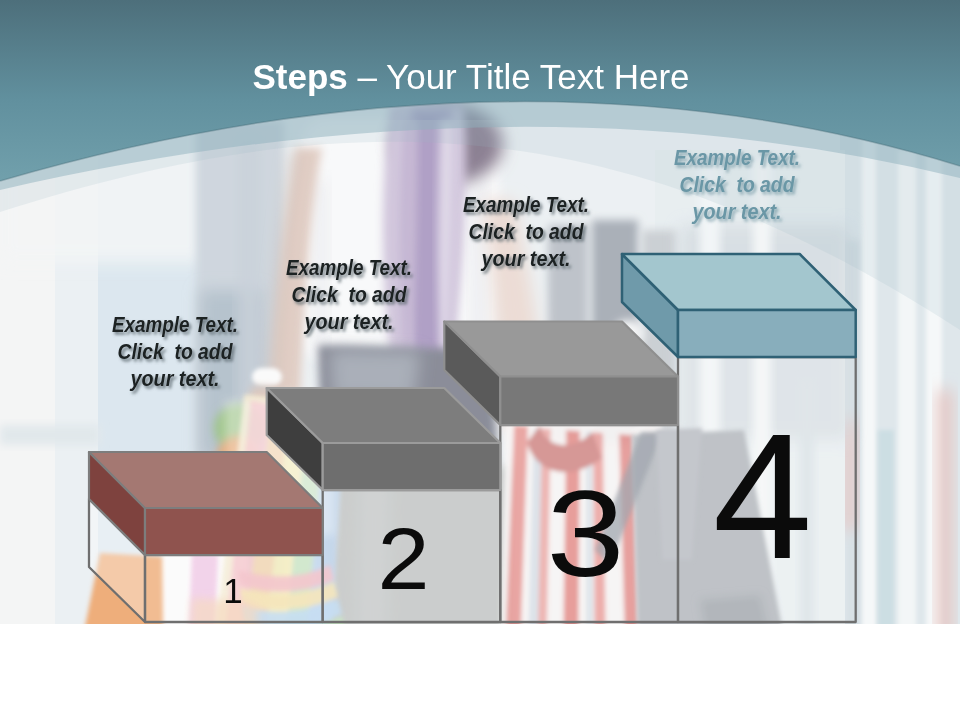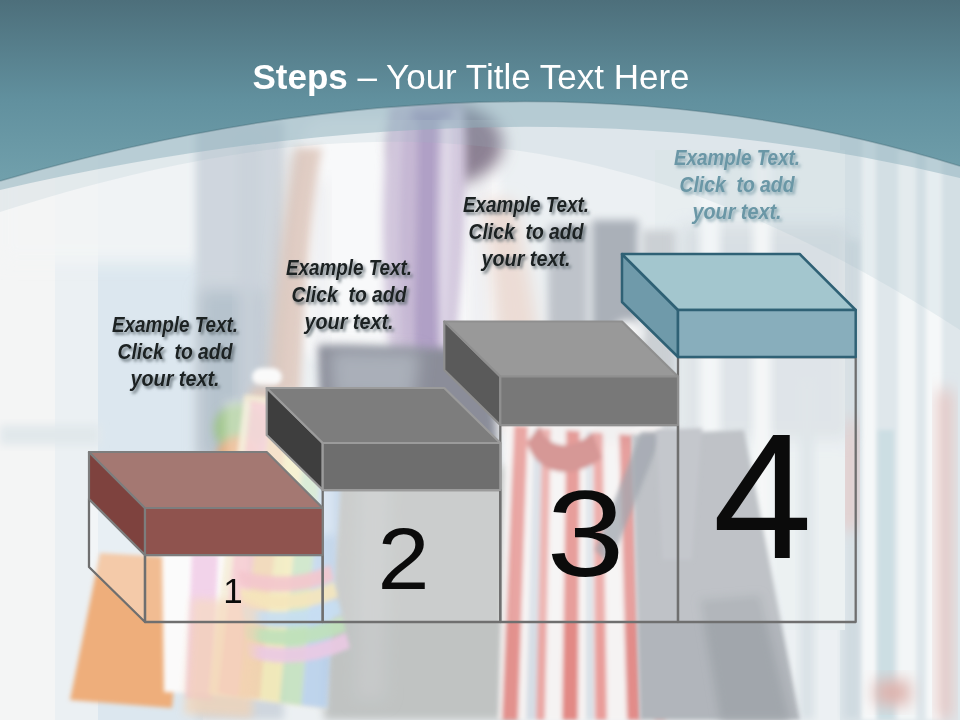--- a/index.html
+++ b/index.html
@@ -1,16 +1,16 @@
 <!DOCTYPE html>
 <html><head>
 <meta charset="utf-8">
 <style>
 html,body{margin:0;padding:0;background:#fff}
-#page{position:relative;width:960px;height:720px;overflow:hidden;font-family:"Liberation Sans",sans-serif}
+#page{position:relative;width:960px;height:624px;overflow:hidden;font-family:"Liberation Sans",sans-serif}
 </style>
 </head>
 <body>
 <div id="page">
 <svg width="960" height="720" viewBox="0 0 960 720">
 <defs>
 <linearGradient id="hdr" x1="0" y1="0" x2="0" y2="1">
   <stop offset="0" stop-color="#4d6f7b"></stop>
   <stop offset="0.55" stop-color="#61909e"></stop>
   <stop offset="1" stop-color="#71a0ac"></stop>

